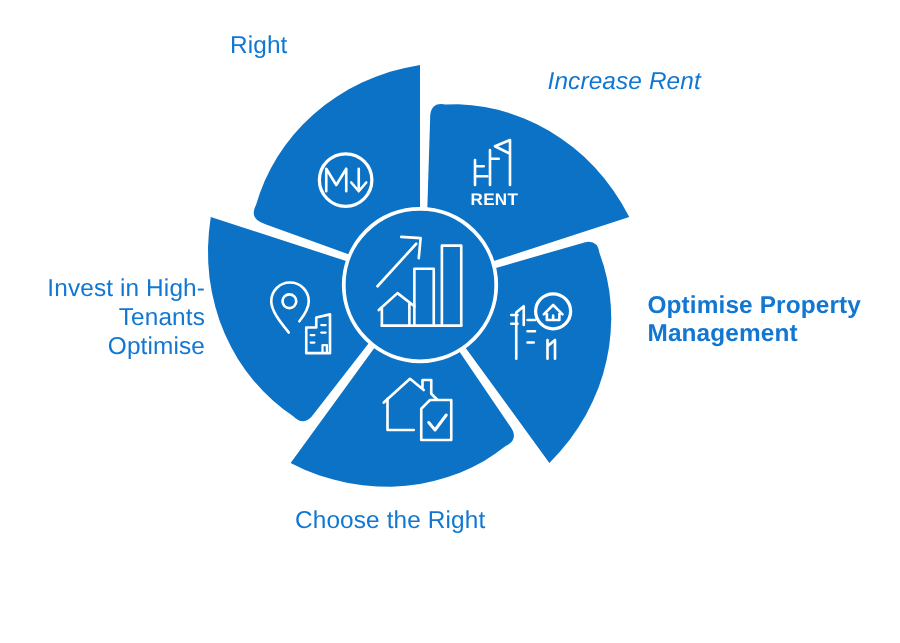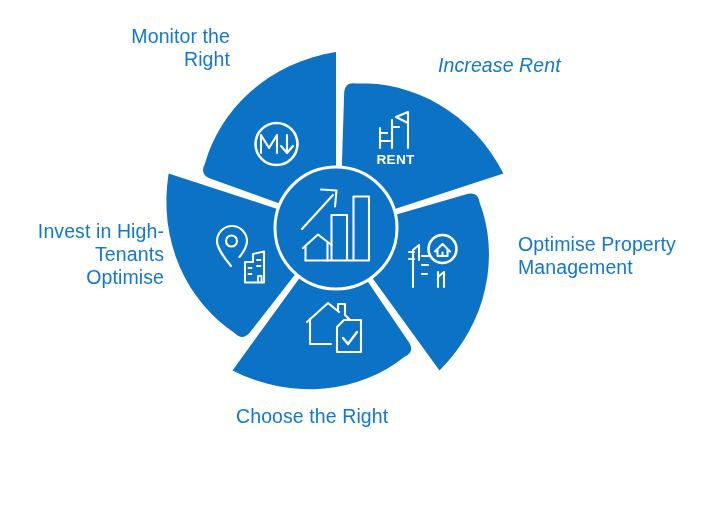--- a/index.html
+++ b/index.html
@@ -78,29 +78,28 @@
 
     <g>
       <path class="ico" d="M 231,266 C 225,258.5 217,249 217,241 C 217,232.7 223.7,226 232,226 C 240.3,226 247,232.7 247,241 C 247,246.5 243.5,252 239.5,257"></path>
       <circle class="ico" cx="231.5" cy="241" r="5.5"></circle>
       <path class="ico ico-fill" d="M 245,282.5 V 262 H 253 V 254 L 264,251.5 V 282.5 Z"></path>
       <path class="ico" style="stroke-width:1.8" d="M 248.5,268 H 251.5 M 248.5,274 H 251.5 M 257,260 H 260.5 M 257,266 H 260.5 M 258,282 V 276 H 261.5 V 282"></path>
     </g>
   </svg>
 
   <div class="label right" style="top:25px;left:95px;width:135px;">
-    <div>Monitor the</div>
     <div>Right</div>
   </div>
 
   <div class="label" style="top:54px;left:438px;font-style:italic;">
     <div>Increase Rent</div>
   </div>
 
-  <div class="label" style="top:233px;left:518px;width:180px;">
+  <div class="label" style="top:233px;left:518px;width:180px;font-weight:bold;">
     <div>Optimise Property</div>
     <div>Management</div>
   </div>
 
   <div class="label center" style="top:405px;left:236px;width:200px;">
     <div>Choose the Right</div>
   </div>
 
   <div class="label right" style="top:220px;left:13px;width:151px;">
     <div>Invest in High-</div>

